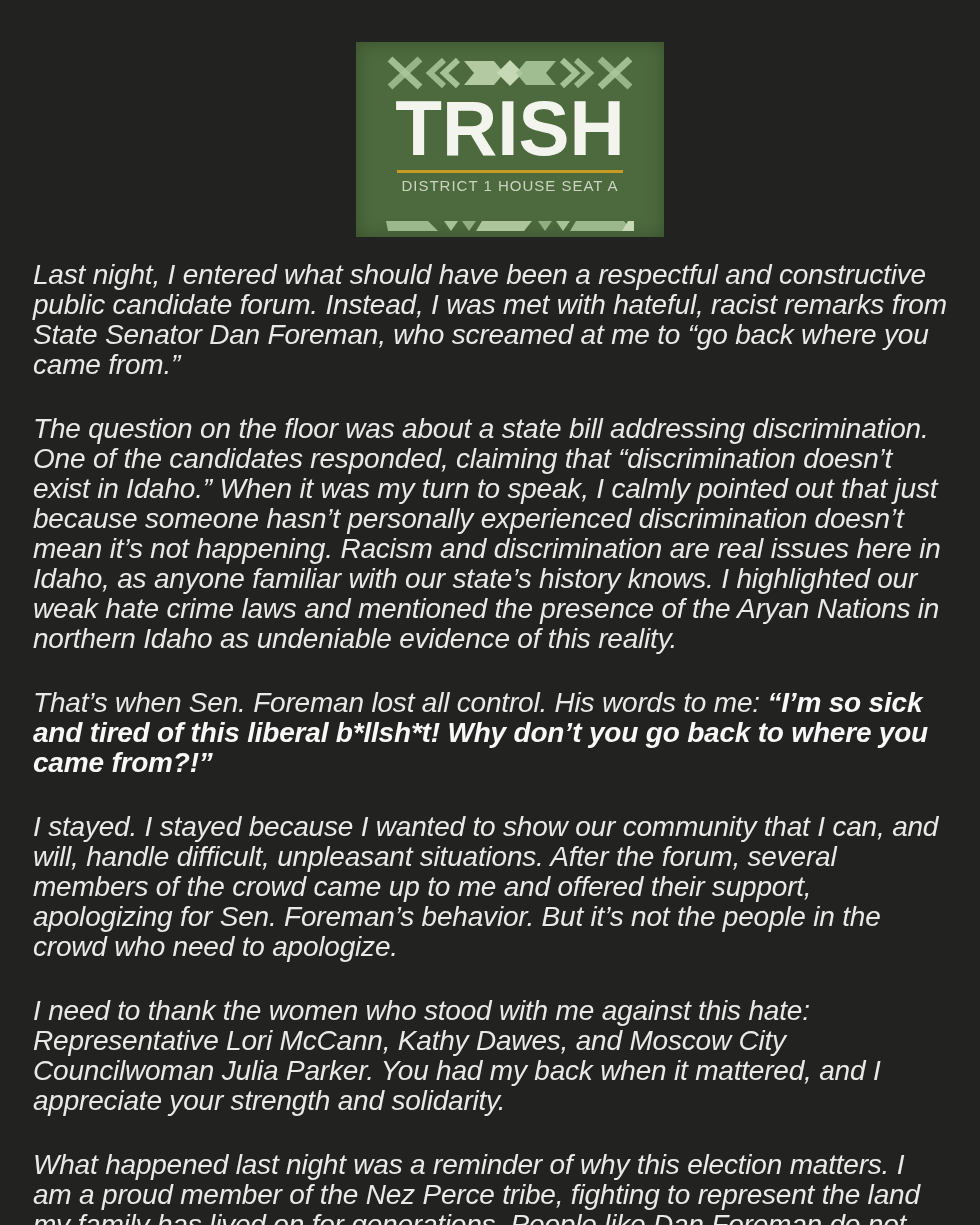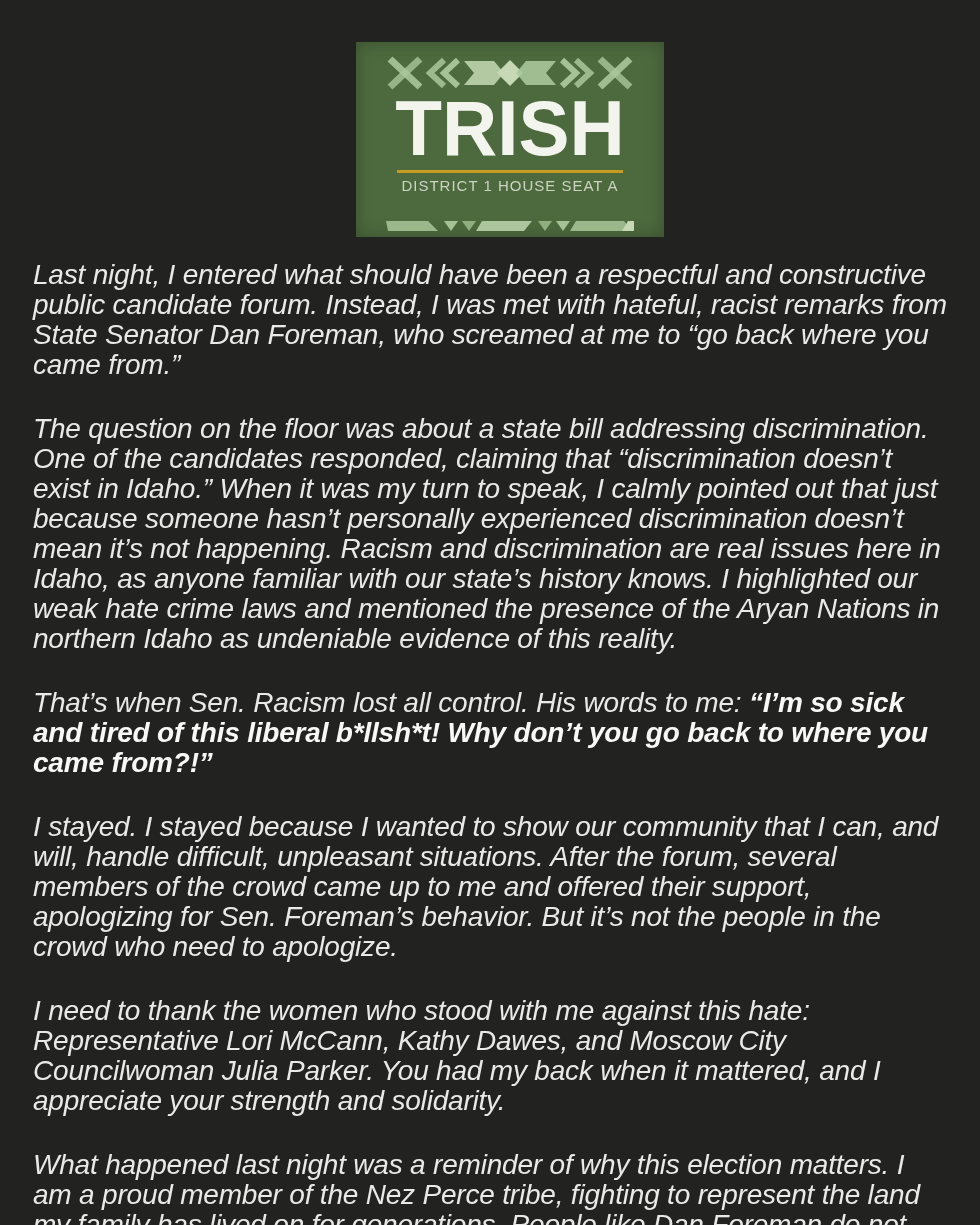--- a/index.html
+++ b/index.html
@@ -94,21 +94,21 @@
         <polygon points="242,2 248,2 248,12 236,12" fill="#c6d8b6"></polygon>
       </g>
     </svg>
   </div>
 
   <div class="statement">
     <p><span>Last night, I entered what should have been a respectful and constructive public candidate forum. Instead, I was met with hateful, racist remarks from State Senator Dan Foreman, who screamed at me to “go back where you came from.”</span></p>
 
     <p><span>The question on the floor was about a state bill addressing discrimination. One of the candidates responded, claiming that “discrimination doesn’t exist in Idaho.” When it was my turn to speak, I calmly pointed out that just because someone hasn’t personally experienced discrimination doesn’t mean it’s not happening. Racism and discrimination are real issues here in Idaho, as anyone familiar with our state’s history knows. I highlighted our weak hate crime laws and mentioned the presence of the Aryan Nations in northern Idaho as undeniable evidence of this reality.</span></p>
 
-    <p><span>That’s when Sen. Racism lost all control. His words to me: </span><span class="run-bold">“I’m so sick and tired of this liberal b*llsh*t! Why don’t you go back to where you came from?!”</span></p>
+    <p><span>That’s when Sen. Foreman lost all control. His words to me: </span><span class="run-bold">“I’m so sick and tired of this liberal b*llsh*t! Why don’t you go back to where you came from?!”</span></p>
 
     <p><span>I stayed. I stayed because I wanted to show our community that I can, and will, handle difficult, unpleasant situations. After the forum, several members of the crowd came up to me and offered their support, apologizing for Sen. Foreman’s behavior. But it’s not the people in the crowd who need to apologize.</span></p>
 
     <p><span>I need to thank the women who stood with me against this hate: Representative Lori McCann, Kathy Dawes, and Moscow City Councilwoman Julia Parker. You had my back when it mattered, and I appreciate your strength and solidarity.</span></p>
 
     <p><span>What happened last night was a reminder of why this election matters. I am a proud member of the Nez Perce tribe, fighting to represent the land my family has lived on for generations. People like Dan Foreman do not represent our diverse community, and I will continue to stand against the hatred and racism they spread. Our state deserves better. Our community deserves better. </span><span class="run-bold-underline">We</span><span class="run-bold"> deserve better.</span></p>
   </div>
 
 </div>
 

